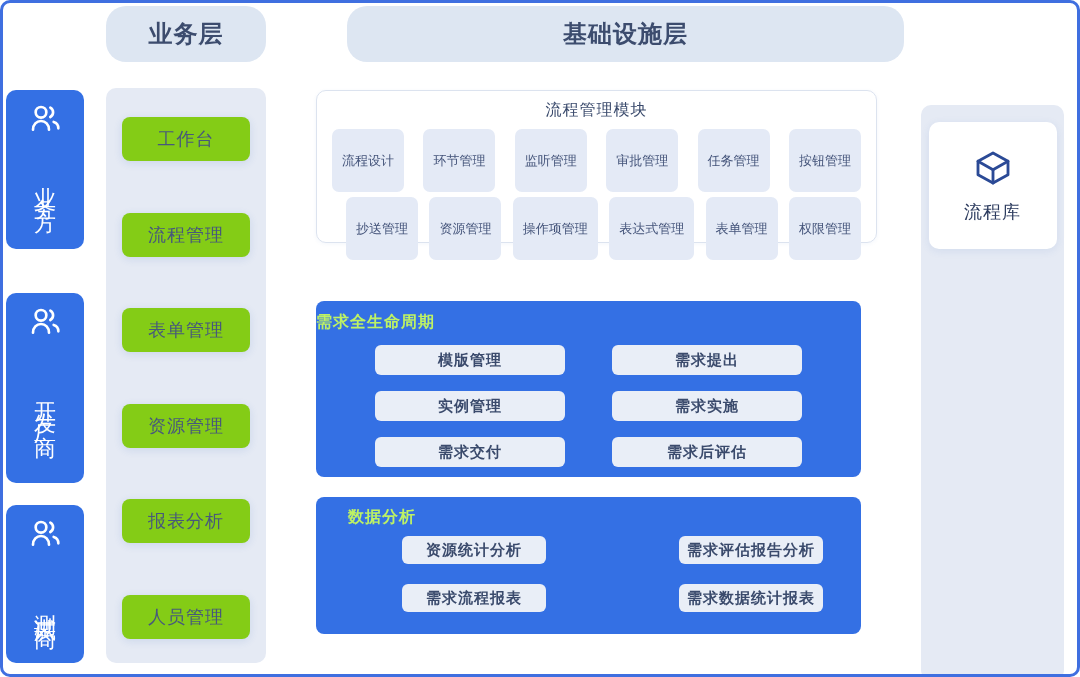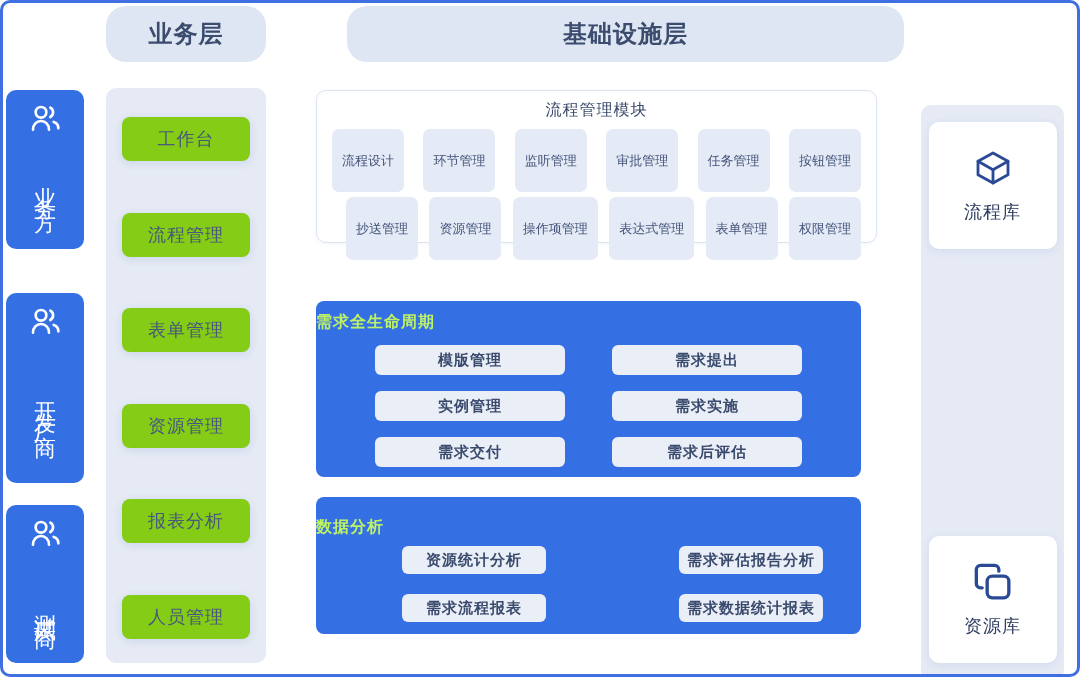--- a/index.html
+++ b/index.html
@@ -126,44 +126,35 @@
       <div class="panel-btn">模版管理</div>
       <div class="panel-btn">需求提出</div>
       <div class="panel-btn">实例管理</div>
       <div class="panel-btn">需求实施</div>
       <div class="panel-btn">需求交付</div>
       <div class="panel-btn">需求后评估</div>
     </div>
   </div>
 
   <div class="abs blue-panel" style="left:313px;top:494px;width:545px;height:137px;">
-    <div class="blue-panel-title" style="padding-top:20px;">数据分析</div>
+    <div class="blue-panel-title" style="padding-top:10px;margin-left:32px;">数据分析</div>
     <div class="panel-grid grid-ana">
       <div class="panel-btn">资源统计分析</div>
       <div class="panel-btn">需求评估报告分析</div>
       <div class="panel-btn">需求流程报表</div>
       <div class="panel-btn">需求数据统计报表</div>
     </div>
   </div>
 
   <div class="abs col-bg data-col" style="left:918px;top:102px;width:143px;height:575px;gap:47px;">
     <div class="store-card">
       <span class="icon">
         <svg viewBox="0 0 24 24" fill="none" stroke="currentColor" stroke-width="1.7" stroke-linecap="round" stroke-linejoin="round" width="40" height="40">
           <path d="M12 3l9 5v8l-9 5-9-5V8z"></path>
           <path d="M3 8l9 5 9-5"></path>
           <path d="M12 13v8"></path>
         </svg>
       </span>
       <span class="store-label">流程库</span>
     </div>
-    <div class="store-card">
-      <span class="icon">
-        <svg viewBox="0 0 24 24" fill="none" stroke="currentColor" stroke-width="2" stroke-linecap="round" stroke-linejoin="round" width="40" height="40">
-          <rect x="8.5" y="8.5" width="13" height="13" rx="3"></rect>
-          <path d="M5.5 15.5h-1A2.5 2.5 0 0 1 2 13V4.5A2.5 2.5 0 0 1 4.5 2H13a2.5 2.5 0 0 1 2.5 2.5v1"></path>
-        </svg>
-      </span>
-      <span class="store-label">资源库</span>
-    </div>
   </div>
 
 </div>
 
 </body></html>

